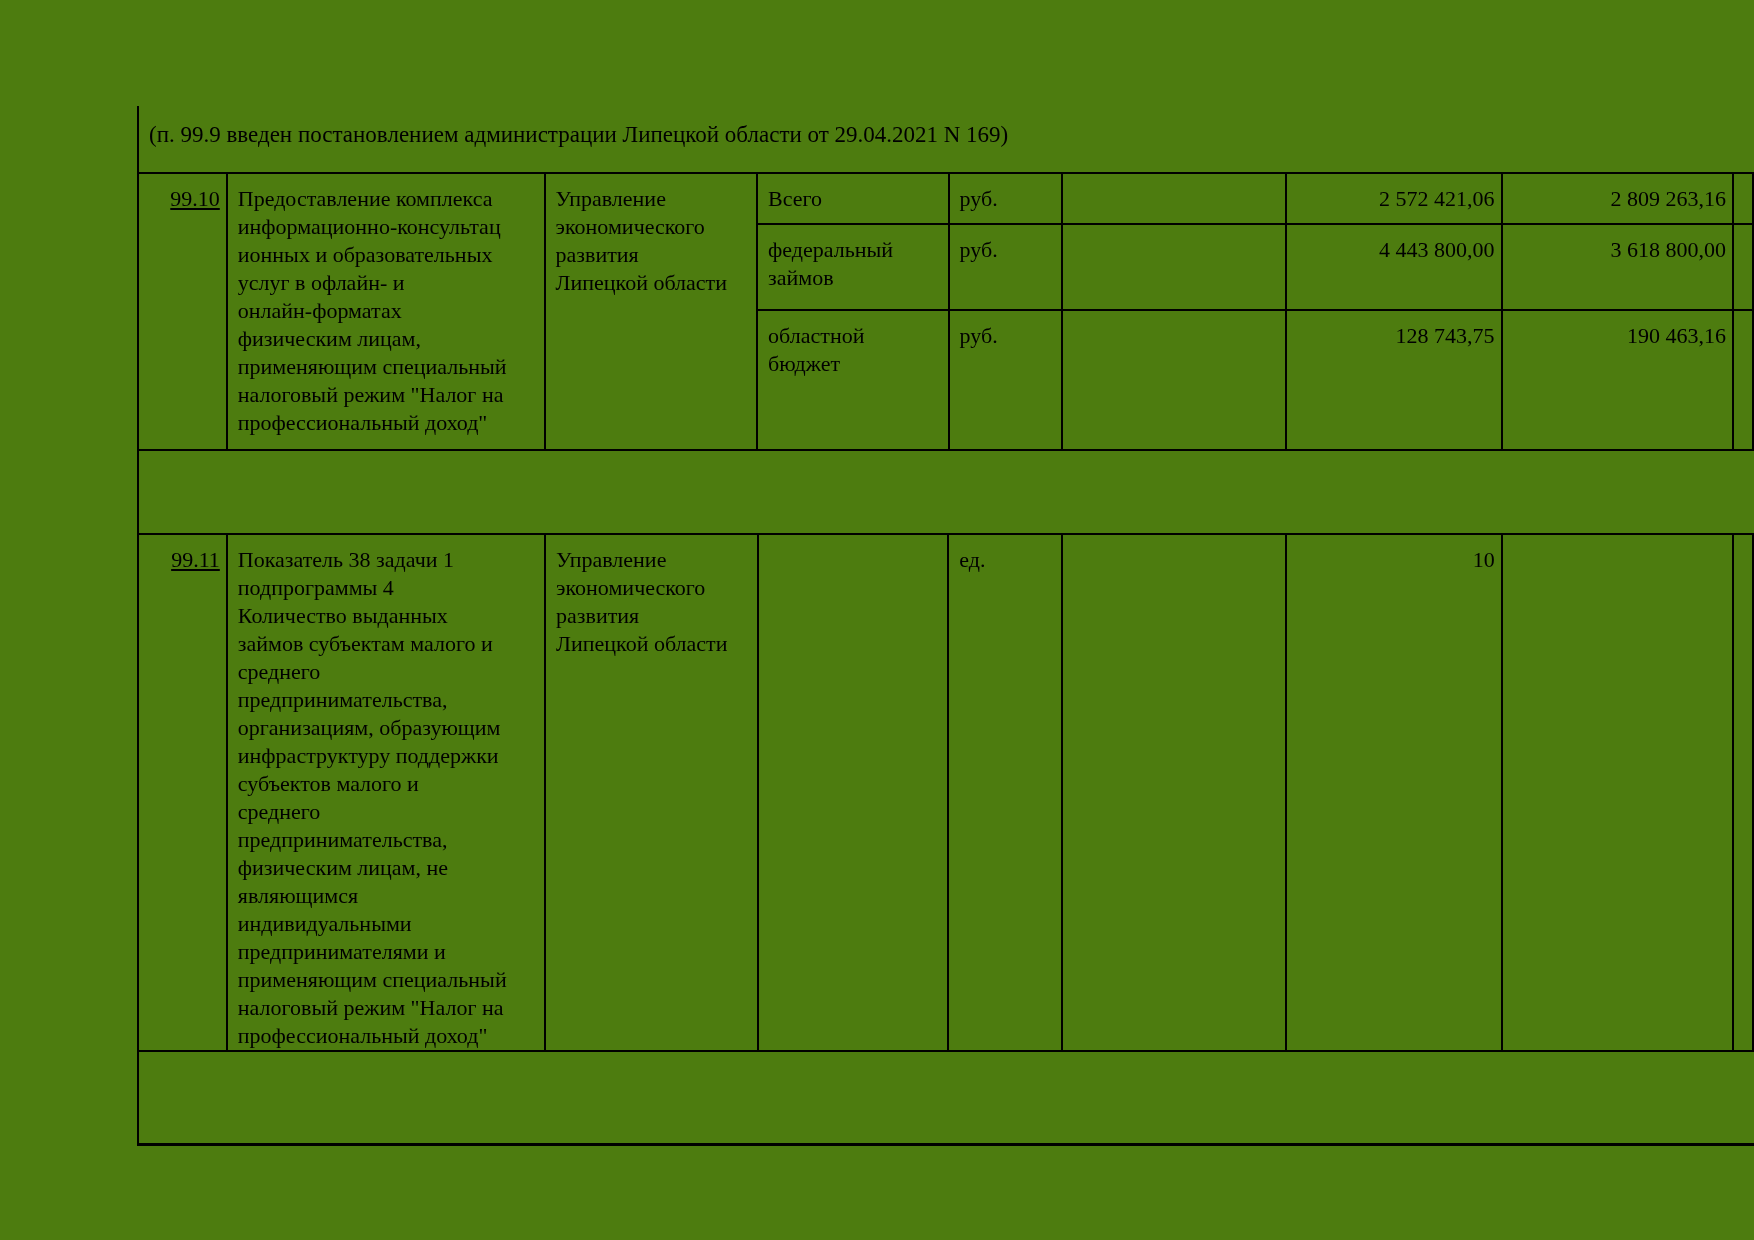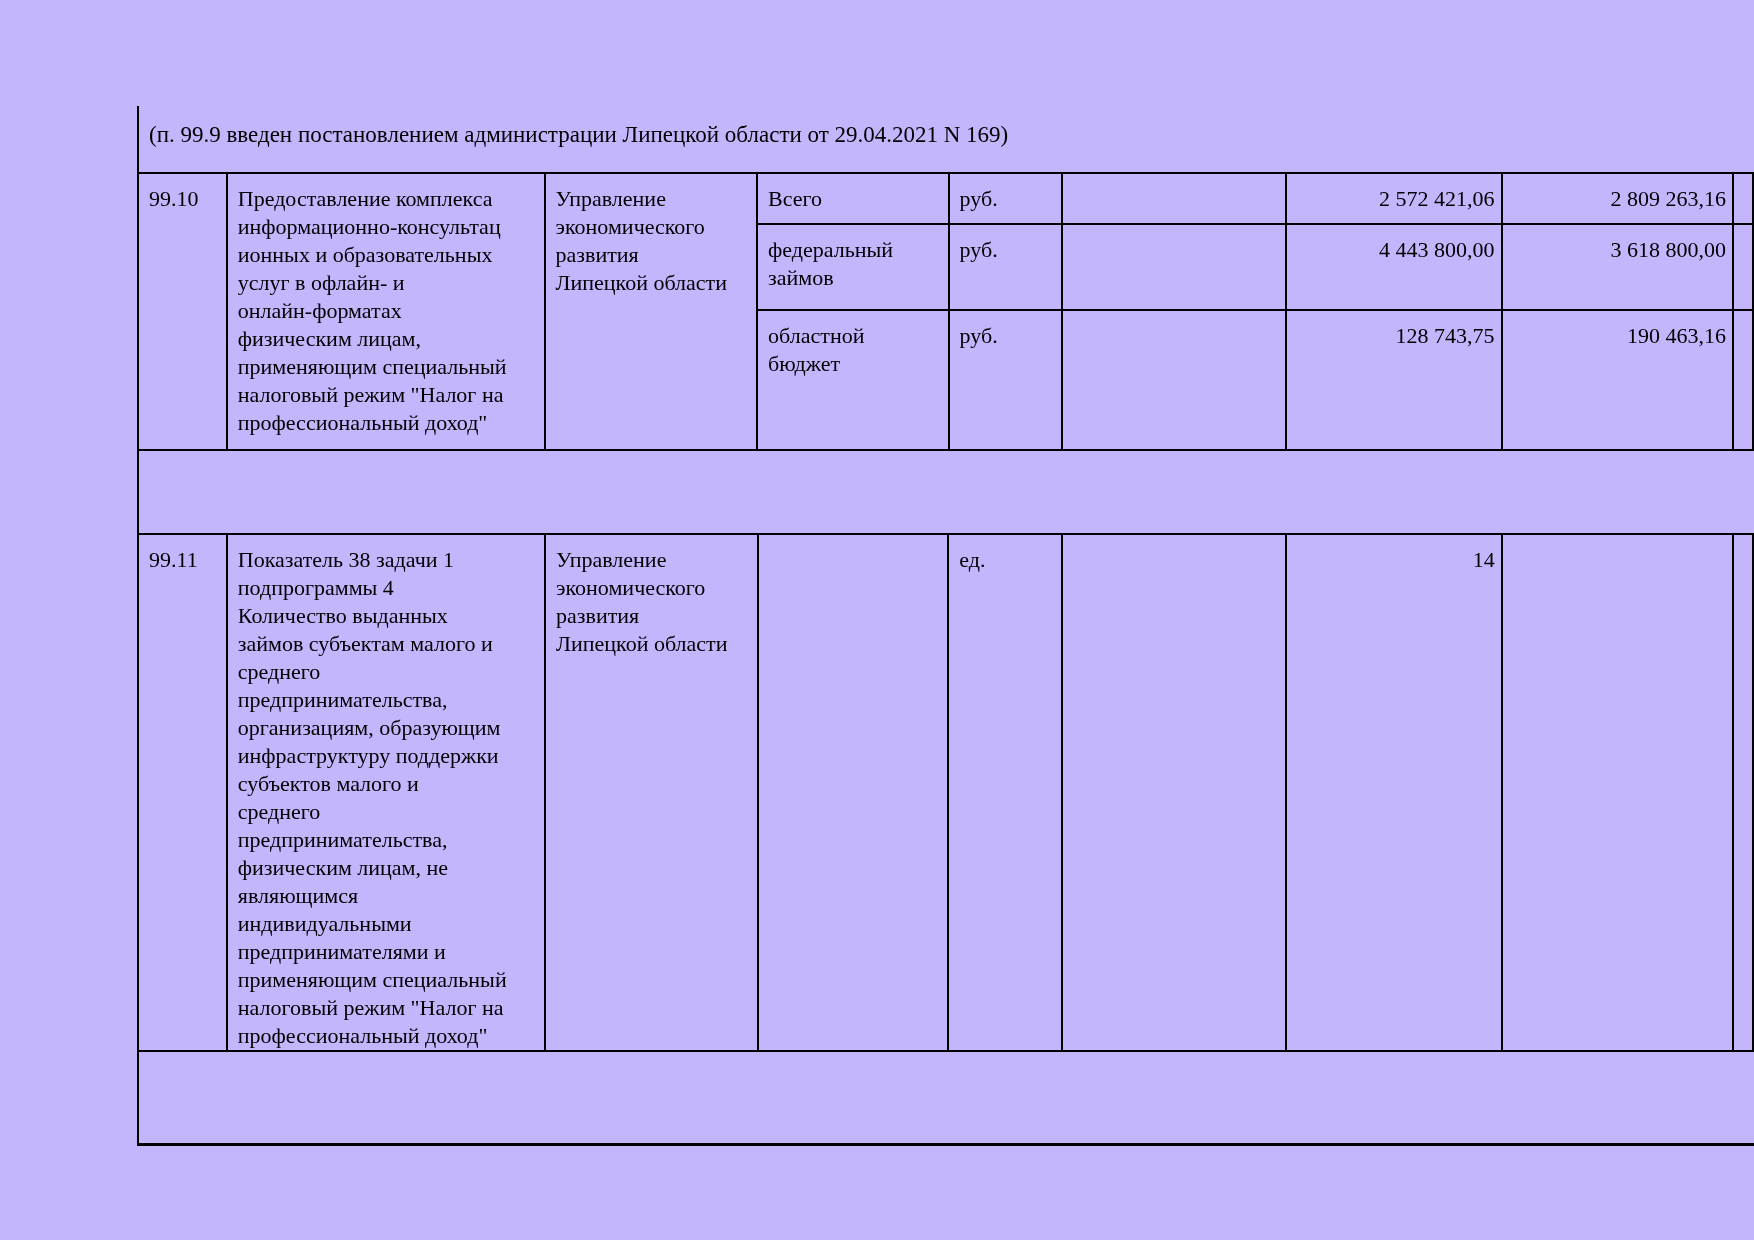--- a/index.html
+++ b/index.html
@@ -4,21 +4,21 @@
 <style>
   html, body {
     margin: 0;
     padding: 0;
     background: #ffffff;
   }
   .page {
     position: relative;
     width: 1754px;
     height: 1240px;
-    background: #c4b5fd;
+    background: #4d7c0f;
     color: #000000;
     font-family: "Liberation Serif", "DejaVu Serif", serif;
     overflow: hidden;
   }
   .frame-left {
     position: absolute;
     left: 137px;
     top: 106px;
     width: 2px;
     height: 1040px;
@@ -55,23 +55,24 @@
   table.doc-table td {
     border: 2px solid #000000;
     vertical-align: top;
     padding: 11px 6px 0 10px;
     font-size: 22px;
     line-height: 28px;
     white-space: pre-line;
     overflow: hidden;
   }
   td.num-cell {
-    text-align: left;
+    text-align: right;
     padding-left: 2px;
     padding-right: 2px;
+    text-decoration: underline;
   }
   td.val-cell {
     text-align: right;
     padding-left: 4px;
     padding-right: 4px;
   }
   
   col.c1 { width: 89px; }
   col.c2 { width: 319px; }
   col.c3 { width: 213px; }
@@ -182,21 +183,21 @@
 применяющим специальный
 налоговый режим "Налог на
 профессиональный доход"</td>
       <td>Управление
 экономического
 развития
 Липецкой области</td>
       <td></td>
       <td>ед.</td>
       <td></td>
-      <td class="val-cell">14</td>
+      <td class="val-cell">10</td>
       <td class="val-cell"></td>
       <td></td>
     </tr>
   </tbody>
     </table>
 
 
 </div>
 
 </body></html>

